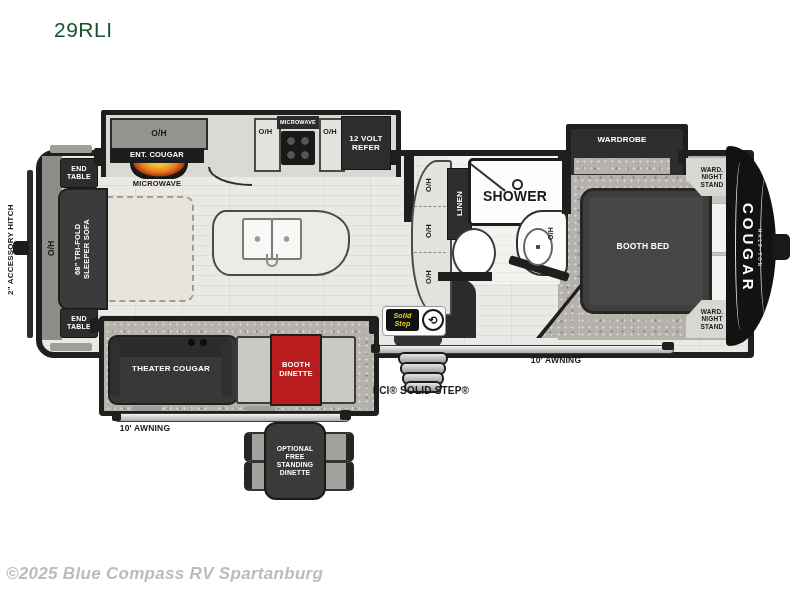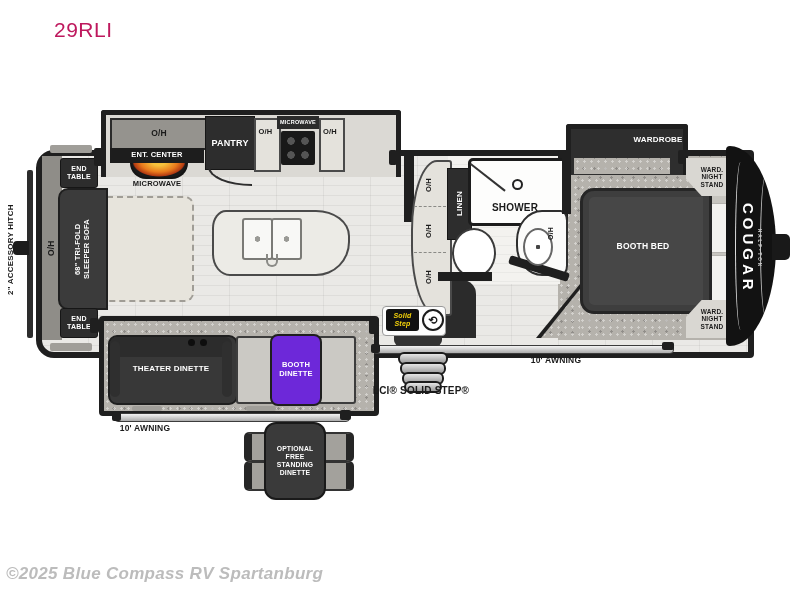--- a/index.html
+++ b/index.html
@@ -27,21 +27,21 @@
   .wallseg{background:#1f1f1f;}
   .bar-awning{background:linear-gradient(#f4f4f4,#ababab);border:1.5px solid #3c3c3c;border-radius:4px;}
   .bracket{background:#1f1f1f;border-radius:2px;}
   .pad{background:#a09e99;border-radius:2px;}
 </style>
 </head>
 <body>
 
 <div class="stage">
 
-  <div class="abs" style="left:54px;top:18px;font-size:21px;color:#be185d;letter-spacing:.5px;">29RLI</div>
+  <div class="abs" style="left:54px;top:18px;font-size:21px;color:#14532d;letter-spacing:.5px;">29RLI</div>
 
   <div class="abs lbl dk v-up" style="left:-2px;top:195px;width:26px;height:110px;font-size:8px;">2" ACCESSORY HITCH</div>
   <div class="abs" style="left:27px;top:170px;width:6px;height:168px;background:#2c2c2c;border-radius:2px;"></div>
   <div class="abs" style="left:13px;top:241px;width:16px;height:14px;background:#1c1c1c;border-radius:4px 0 0 4px;"></div>
 
   <div class="abs plank" style="left:36px;top:150px;width:706px;height:196px;border:6px solid #1f1f1f;
               border-radius:18px 4px 4px 18px;z-index:1;"></div>
 
   <div class="abs carpet" style="left:558px;top:156px;width:178px;height:184px;z-index:2;"></div>
 
@@ -70,43 +70,44 @@
 SLEEPER SOFA</div>
   <div class="abs darkbox lbl pre" style="left:60px;top:308px;width:36px;height:28px;font-size:7px;z-index:4;">END
 TABLE</div>
 
   <div class="abs" style="left:101px;top:110px;width:290px;height:62px;border:5px solid #1f1f1f;border-bottom:0;
               background:#dbd9d4;border-radius:3px 3px 0 0;z-index:3;"></div>
   <div class="abs bracket" style="left:94px;top:148px;width:9px;height:18px;z-index:4;"></div>
   <div class="abs bracket" style="left:389px;top:150px;width:8px;height:15px;z-index:4;"></div>
 
   <div class="abs lbl dk" style="left:110px;top:118px;width:94px;height:28px;background:#95938e;border:2px solid #2b2b2b;font-size:8.5px;z-index:5;">O/H</div>
-  <div class="abs lbl" style="left:110px;top:148px;width:94px;height:15px;background:#1d1d1d;font-size:7.5px;z-index:5;">ENT. CENTER</div>
+  <div class="abs lbl" style="left:110px;top:148px;width:94px;height:15px;background:#1d1d1d;font-size:7.5px;z-index:5;">ENT. COUGAR</div>
   <div class="abs" style="left:130px;top:163px;width:54px;height:14px;border-radius:0 0 27px 27px;z-index:5;
               background:radial-gradient(ellipse at 50% -10%,#f6c23c 18%,#e8791c 48%,#b33a12 66%,#1a1a1a 70%);
               border:2px solid #141414;border-top:0;"></div>
   <div class="abs lbl dk" style="left:126px;top:179px;width:62px;height:10px;font-size:7.5px;z-index:5;">MICROWAVE</div>
 
-  <div class="abs lbl" style="left:205px;top:116px;width:48px;height:52px;background:#2d2d2d;border:1px solid #161616;font-size:9px;z-index:5;">PANTRY</div>
   <div class="abs" style="left:208px;top:167px;width:42px;height:17px;border-left:2px solid #2e2e2e;border-bottom:2px solid #2e2e2e;
               border-radius:0 0 0 100%;z-index:5;"></div>
 
   <div class="abs counter" style="left:254px;top:118px;width:23px;height:50px;z-index:5;"></div>
   <div class="abs lbl dk" style="left:254px;top:126px;width:23px;height:12px;font-size:7.5px;z-index:6;">O/H</div>
 
   <div class="abs lbl" style="left:277px;top:116px;width:42px;height:13px;background:#2b2b2b;font-size:5.5px;z-index:5;">MICROWAVE</div>
   <div class="abs" style="left:281px;top:131px;width:34px;height:34px;background:#191919;border-radius:2px;z-index:5;
               background-image:radial-gradient(circle at 10px 10px,#555 3.5px,transparent 4px),
                                radial-gradient(circle at 24px 10px,#555 3.5px,transparent 4px),
                                radial-gradient(circle at 10px 24px,#555 3.5px,transparent 4px),
                                radial-gradient(circle at 24px 24px,#555 3.5px,transparent 4px);"></div>
 
   <div class="abs counter" style="left:319px;top:118px;width:22px;height:50px;z-index:5;"></div>
   <div class="abs lbl dk" style="left:319px;top:126px;width:22px;height:12px;font-size:7.5px;z-index:6;">O/H</div>
 
+  <div class="abs lbl pre" style="left:341px;top:116px;width:48px;height:52px;background:#2d2d2d;border:1px solid #161616;font-size:8px;z-index:5;">12 VOLT
+REFER</div>
 
   <div class="abs" style="left:212px;top:210px;width:134px;height:62px;background:#ecebe6;border:2px solid #4a4a4a;
               border-radius:14px 34px 34px 18px / 18px 26px 34px 22px;z-index:4;"></div>
   <div class="abs" style="left:242px;top:218px;width:27px;height:38px;background:#f8f8f6;border:2px solid #7a7a76;border-radius:3px;z-index:5;
               background-image:radial-gradient(circle at 50% 50%,#9a9a96 2.5px,transparent 3px);"></div>
   <div class="abs" style="left:271px;top:218px;width:27px;height:38px;background:#f8f8f6;border:2px solid #7a7a76;border-radius:3px;z-index:5;
               background-image:radial-gradient(circle at 50% 50%,#9a9a96 2.5px,transparent 3px);"></div>
   <div class="abs" style="left:266px;top:254px;width:8px;height:11px;border:2px solid #8a8a86;border-top:0;border-radius:0 0 6px 6px;z-index:5;"></div>
 
   <div class="abs wallseg" style="left:404px;top:156px;width:10px;height:66px;z-index:4;"></div>
@@ -114,35 +115,35 @@
   <div class="abs" style="left:414px;top:206px;width:32px;border-top:1.5px dashed #8a8a86;z-index:5;"></div>
   <div class="abs" style="left:414px;top:252px;width:32px;border-top:1.5px dashed #8a8a86;z-index:5;"></div>
   <div class="abs lbl dk v-up" style="left:421px;top:168px;width:16px;height:34px;font-size:7.5px;z-index:5;">O/H</div>
   <div class="abs lbl dk v-up" style="left:421px;top:214px;width:16px;height:34px;font-size:7.5px;z-index:5;">O/H</div>
   <div class="abs lbl dk v-up" style="left:421px;top:260px;width:16px;height:34px;font-size:7.5px;z-index:5;">O/H</div>
 
   <div class="abs lbl v-up" style="left:447px;top:168px;width:23px;height:70px;background:#2d2d2d;border:1px solid #161616;font-size:8px;z-index:5;">LINEN</div>
   <div class="abs" style="left:468px;top:158px;width:94px;height:62px;background:#fdfdfc;border:3px solid #1c1c1c;border-radius:5px;z-index:5;"></div>
   <div class="abs" style="left:471px;top:163px;width:44px;border-top:2px solid #333;transform:rotate(38deg);transform-origin:left top;z-index:6;"></div>
   <div class="abs" style="left:512px;top:179px;width:7px;height:7px;border:2px solid #222;border-radius:50%;z-index:6;"></div>
-  <div class="abs lbl dk" style="left:470px;top:190px;width:90px;height:12px;font-size:10px;z-index:6;margin-top:12px;">SHOWER</div>
+  <div class="abs lbl dk" style="left:470px;top:190px;width:90px;height:12px;font-size:14px;z-index:6;">SHOWER</div>
   <div class="abs" style="left:452px;top:228px;width:40px;height:46px;background:#fff;border:2.5px solid #3a3a3a;border-radius:50%;z-index:5;"></div>
   <div class="abs" style="left:461px;top:274px;width:22px;height:4px;background:#555;border-radius:2px;z-index:5;"></div>
   <div class="abs" style="left:516px;top:210px;width:48px;height:62px;background:#fbfbfa;border:2.5px solid #2e2e2e;
               border-radius:50% 14% 14% 50% / 46% 16% 16% 46%;z-index:5;"></div>
   <div class="abs" style="left:523px;top:228px;width:26px;height:34px;background:#fff;border:2px solid #666;border-radius:50%;z-index:6;
               background-image:radial-gradient(circle at 50% 50%,#444 2px,transparent 2.5px);"></div>
   <div class="abs lbl dk v-up" style="left:544px;top:216px;width:14px;height:34px;font-size:7px;z-index:6;">O/H</div>
   <div class="abs wallseg" style="left:438px;top:272px;width:54px;height:9px;z-index:5;"></div>
   <div class="abs wallseg" style="left:508px;top:264px;width:62px;height:9px;transform:rotate(17deg);z-index:5;border-radius:3px;"></div>
   <div class="abs wallseg" style="left:562px;top:156px;width:9px;height:58px;z-index:5;"></div>
 
   <div class="abs" style="left:566px;top:124px;width:112px;height:46px;border:5px solid #1f1f1f;border-bottom:0;
               background:#2e2e2e;border-radius:3px 3px 0 0;z-index:3;"></div>
-  <div class="abs lbl" style="left:566px;top:132px;width:112px;height:16px;font-size:8px;z-index:5;margin-left:36px;">WARDROBE</div>
+  <div class="abs lbl" style="left:566px;top:132px;width:112px;height:16px;font-size:8px;z-index:5;">WARDROBE</div>
   <div class="abs carpet" style="left:574px;top:158px;width:96px;height:16px;z-index:4;"></div>
   <div class="abs bracket" style="left:558px;top:150px;width:8px;height:14px;z-index:4;"></div>
   <div class="abs bracket" style="left:678px;top:150px;width:8px;height:14px;z-index:4;"></div>
 
   <div class="abs" style="left:694px;top:194px;width:44px;height:114px;background:#c7c5bf;border-radius:4px;z-index:4;"></div>
   <div class="abs" style="left:701px;top:203px;width:30px;height:48px;background:#f3f2ef;border:1px solid #b5b3ae;border-radius:7px;z-index:5;"></div>
   <div class="abs" style="left:701px;top:255px;width:30px;height:48px;background:#f3f2ef;border:1px solid #b5b3ae;border-radius:7px;z-index:5;"></div>
   <div class="abs" style="left:580px;top:188px;width:126px;height:120px;background:#474747;border:3px solid #262626;
               border-radius:14px 4px 4px 14px;box-shadow:inset 0 0 0 6px #3e3e3e;z-index:5;"></div>
   <div class="abs lbl" style="left:588px;top:240px;width:110px;height:14px;font-size:8.5px;z-index:6;">BOOTH BED</div>
@@ -186,24 +187,24 @@
   <div class="abs carpet" style="left:99px;top:316px;width:270px;height:90px;border:5px solid #1f1f1f;border-radius:4px;z-index:3;"></div>
   <div class="abs bracket" style="left:90px;top:318px;width:9px;height:15px;z-index:4;"></div>
   <div class="abs bracket" style="left:369px;top:318px;width:10px;height:16px;z-index:4;"></div>
 
   <div class="abs" style="left:108px;top:335px;width:126px;height:66px;background:#383838;border:2px solid #1f1f1f;border-radius:9px;z-index:5;"></div>
   <div class="abs" style="left:110px;top:337px;width:122px;height:20px;background:#2c2c2c;border-radius:7px 7px 0 0;z-index:6;"></div>
   <div class="abs" style="left:110px;top:341px;width:10px;height:56px;background:#2f2f2f;border-radius:6px;z-index:6;"></div>
   <div class="abs" style="left:222px;top:341px;width:10px;height:56px;background:#2f2f2f;border-radius:6px;z-index:6;"></div>
   <div class="abs" style="left:188px;top:339px;width:7px;height:7px;background:#0e0e0e;border-radius:50%;z-index:7;"></div>
   <div class="abs" style="left:200px;top:339px;width:7px;height:7px;background:#0e0e0e;border-radius:50%;z-index:7;"></div>
-  <div class="abs lbl" style="left:112px;top:363px;width:118px;height:12px;font-size:8px;z-index:7;">THEATER DINETTE</div>
+  <div class="abs lbl" style="left:112px;top:363px;width:118px;height:12px;font-size:8px;z-index:7;">THEATER COUGAR</div>
 
   <div class="abs" style="left:236px;top:336px;width:34px;height:64px;background:#cbc9c4;border:2px solid #3d3d3d;border-radius:3px;z-index:5;"></div>
-  <div class="abs lbl pre" style="left:270px;top:334px;width:48px;height:68px;background:#6d28d9;border:2px solid #1f1f1f;border-radius:8px;font-size:7.5px;z-index:6;">BOOTH
+  <div class="abs lbl pre" style="left:270px;top:334px;width:48px;height:68px;background:#b91c1c;border:2px solid #1f1f1f;border-radius:1px;font-size:7.5px;z-index:6;">BOOTH
 DINETTE</div>
   <div class="abs" style="left:318px;top:336px;width:34px;height:64px;background:#cbc9c4;border:2px solid #3d3d3d;border-radius:3px;z-index:5;"></div>
   <div class="abs pad" style="left:132px;top:406px;width:30px;height:5px;z-index:4;"></div>
   <div class="abs pad" style="left:246px;top:406px;width:30px;height:5px;z-index:4;"></div>
 
   <div class="abs bar-awning" style="left:114px;top:413px;width:234px;height:7px;z-index:5;"></div>
   <div class="abs bracket" style="left:112px;top:412px;width:9px;height:9px;z-index:6;"></div>
   <div class="abs bracket" style="left:340px;top:410px;width:11px;height:10px;z-index:6;"></div>
   <div class="abs lbl dk" style="left:112px;top:423px;width:66px;height:12px;font-size:8.5px;z-index:5;">10' AWNING</div>
 

